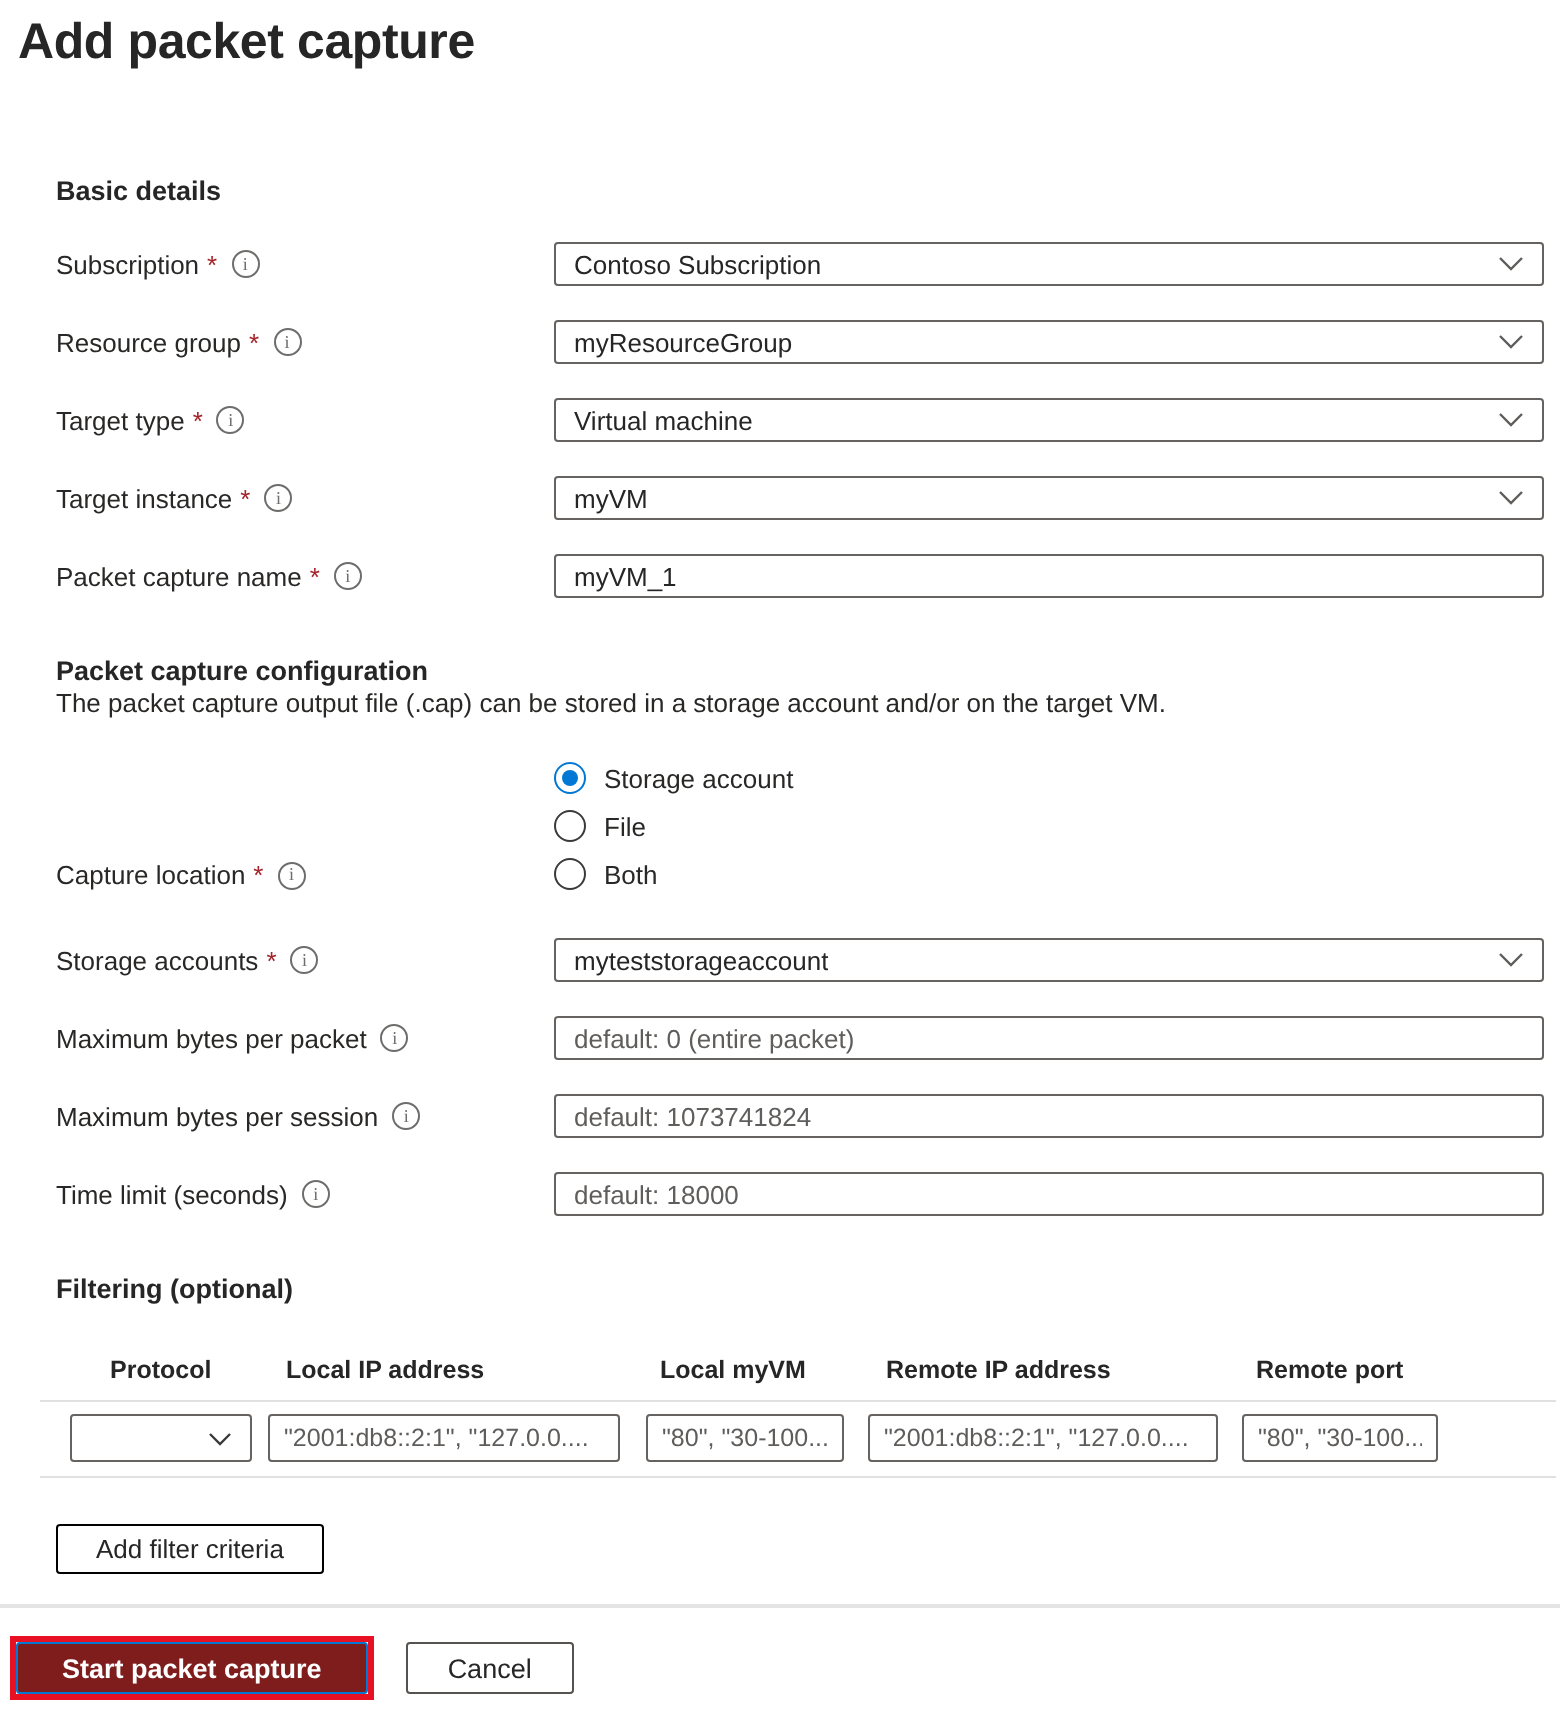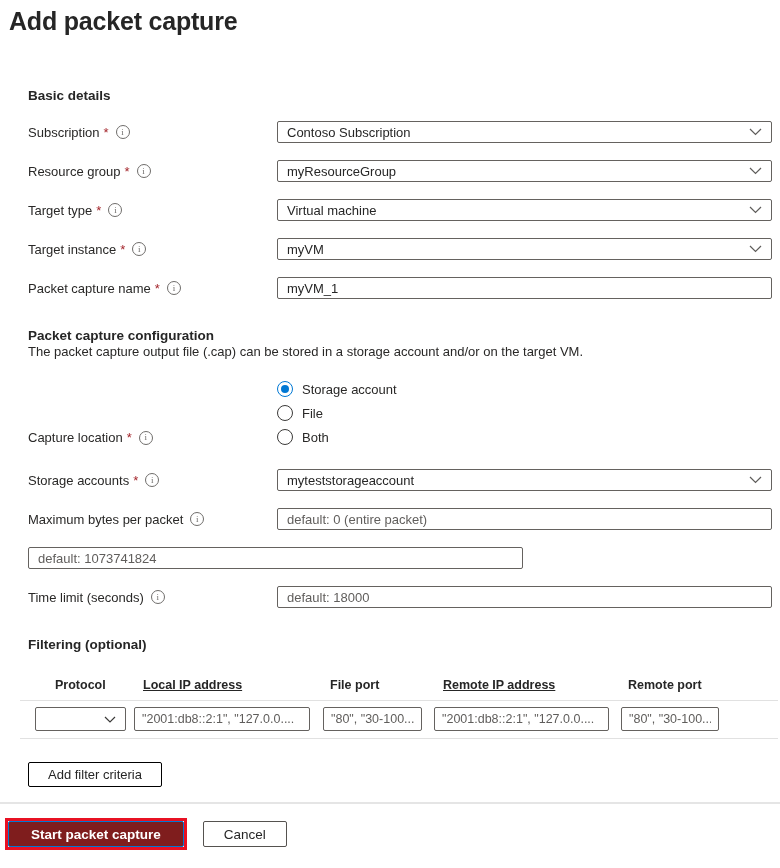--- a/index.html
+++ b/index.html
@@ -67,21 +67,21 @@
 
   .filter-table { margin: 21px 0 0 -8px; width: 758px; }
   .ft-header { display: flex; align-items: center; height: 22px; padding-left: 15px; }
   .ft-header span { font-size: 12.5px; font-weight: 700; color: #262626; }
   .col-protocol { width: 91px; flex: 0 0 91px; margin-right: 8px; }
   .col-lip { width: 176px; flex: 0 0 176px; margin-right: 13px; }
   .col-lport { width: 99px; flex: 0 0 99px; margin-right: 12px; }
   .col-rip { width: 175px; flex: 0 0 175px; margin-right: 12px; }
   .col-rport { width: 98px; flex: 0 0 98px; }
   .ft-header .col-protocol { padding-left: 20px; }
-  .ft-header .col-lip, .ft-header .col-rip { padding-left: 9px; text-decoration: underline; }
+  .ft-header .col-lip, .ft-header .col-rip { padding-left: 9px; }
   .ft-header .col-lport, .ft-header .col-rport { padding-left: 7px; }
   .ft-row {
     display: flex; align-items: center; padding: 6px 0 7px 15px;
     border-top: 1px solid #e1e1e1; border-bottom: 1px solid #e1e1e1; margin-top: 4px;
   }
   .ft-row .cell {
     height: 24px; border: 1px solid #65625f; border-radius: 2px; background: #fff;
     font-size: 12.5px; padding: 0 7px; color: #262626; width: 100%;
   }
   .ft-row .dropdown-sm {
@@ -253,20 +253,24 @@
     <div class="field-label">
       <span>Maximum bytes per packet</span>
       <span class="info-icon"></span>
     </div>
     <div class="control">
       <input class="textbox" type="text" placeholder="default: 0 (entire packet)" style="">
     </div>
   </div>
 
   <div class="field-row">
+    <div class="field-label">
+      <span>Maximum bytes per session</span>
+      <span class="info-icon"></span>
+    </div>
     <div class="control">
       <input class="textbox" type="text" placeholder="default: 1073741824" style="">
     </div>
   </div>
 
   <div class="field-row">
     <div class="field-label">
       <span>Time limit (seconds)</span>
       <span class="info-icon"></span>
     </div>
@@ -274,21 +278,21 @@
       <input class="textbox" type="text" placeholder="default: 18000" style="">
     </div>
   </div>
 
   <div class="section-heading filtering">Filtering (optional)</div>
 
   <div class="filter-table">
     <div class="ft-header">
       <span class="col-protocol">Protocol</span>
       <span class="col-lip">Local IP address</span>
-      <span class="col-lport">File port</span>
+      <span class="col-lport">Local myVM</span>
       <span class="col-rip">Remote IP address</span>
       <span class="col-rport">Remote port</span>
     </div>
     <div class="ft-row">
       <div class="col-protocol">
         <div class="cell dropdown-sm">
           <span></span>
           <span class="chevron">
             <svg width="12" height="7" viewBox="0 0 12 7">
                 <polyline points="1,1 6,6 11,1" fill="none" stroke="#3b3a39" stroke-width="1.2"></polyline>

